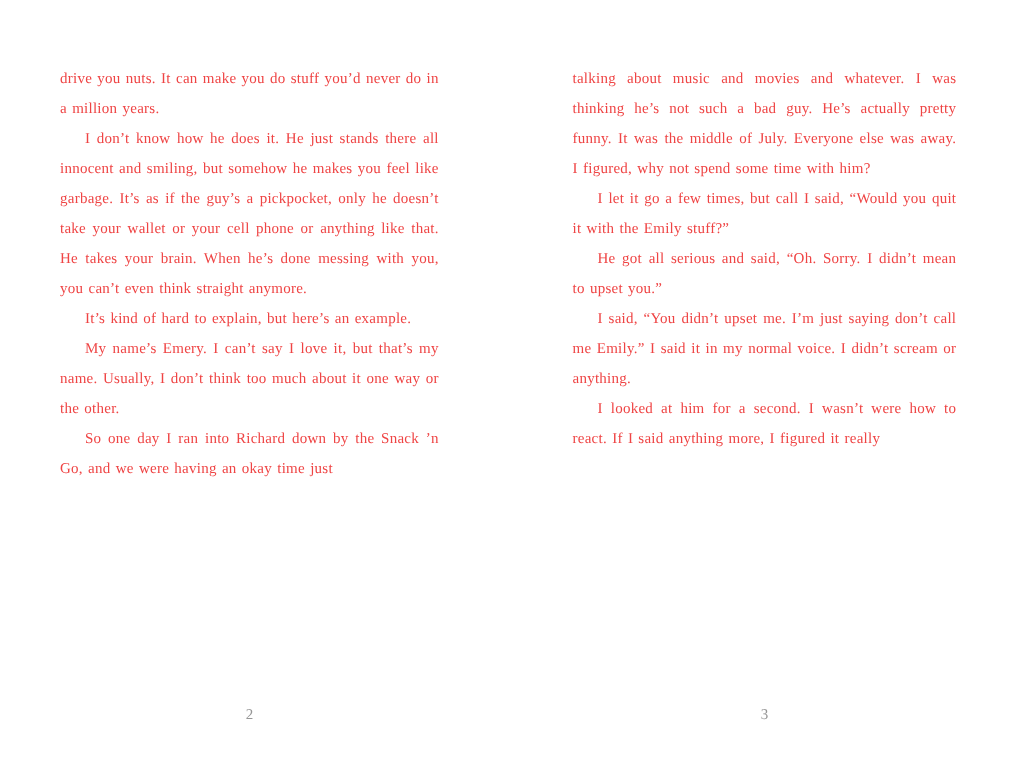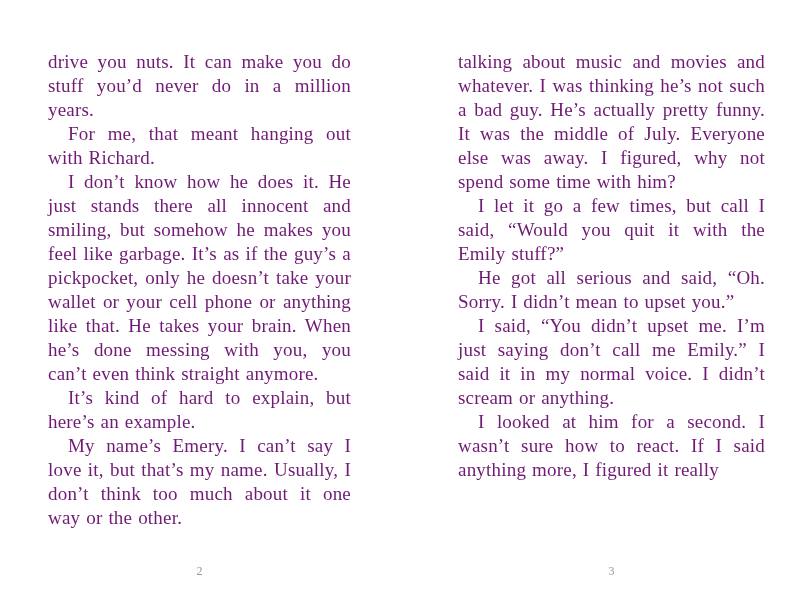--- a/index.html
+++ b/index.html
@@ -33,23 +33,23 @@
   .page-left .page-text {
     left: 48px;
     width: 303px;
   }
   .page-right .page-text {
     left: 53px;
     width: 307px;
   }
   p.para {
     margin: 0;
-    font-size: 19px;
+    font-size: 12px;
     line-height: 24px;
-    color: #701a75;
+    color: #ef4444;
     text-align: justify;
     letter-spacing: 0.2px;
     word-spacing: 1px;
   }
   p.para.indent {
     text-indent: 20px;
   }
   p.para i {
     font-style: italic;
   }
@@ -70,30 +70,30 @@
     width: 307px;
   }
 </style>
 </head>
 <body>
 
 <div class="spread">
   <div class="page page-left">
     <div class="page-text" id="left-text">
         <p class="para"><span>drive you nuts. It can make you do stuff you’d never do in a million years.</span></p>
-        <p class="para indent"><span>For me, that meant hanging out with Richard.</span></p>
         <p class="para indent"><span>I don’t know how he does it. He just stands there all innocent and smiling, but somehow he makes you feel like garbage. It’s as if the guy’s a pickpocket, only he doesn’t take your wallet or your cell phone or anything like that. He takes your brain. When he’s done messing with you, you can’t even think straight anymore.</span></p>
         <p class="para indent"><span>It’s kind of hard to explain, but here’s an example.</span></p>
         <p class="para indent"><span>My name’s Emery. I can’t say I love it, but that’s my name. Usually, I don’t think too much about it one way or the other.</span></p>
+        <p class="para indent"><span>So one day I ran into Richard down by the Snack ’n Go, and we were having an okay time just</span></p>
       </div>
     <div class="folio">2</div>
   </div>
   <div class="page page-right">
     <div class="page-text" id="right-text">
         <p class="para"><span>talking about music and movies and whatever. I was thinking he’s not such a bad guy. He’s actually pretty funny. It was the middle of July. Everyone else was away. I figured, why not spend some time with him?</span></p>
         <p class="para indent"><span>I let it go a few times, but call I said, “Would you quit it with the Emily stuff?”</span></p>
         <p class="para indent"><span>He got all serious and said, “Oh. Sorry. I didn’t mean to upset you.”</span></p>
         <p class="para indent"><span>I said, “You didn’t upset me. I’m just saying don’t call me Emily.” I said it in my normal voice. I didn’t scream or anything.</span></p>
-        <p class="para indent"><span>I looked at him for a second. I wasn’t sure how to react. If I said anything more, I figured it really</span></p>
+        <p class="para indent"><span>I looked at him for a second. I wasn’t were how to react. If I said anything more, I figured it really</span></p>
       </div>
     <div class="folio">3</div>
   </div>
 </div>
 
 </body></html>

